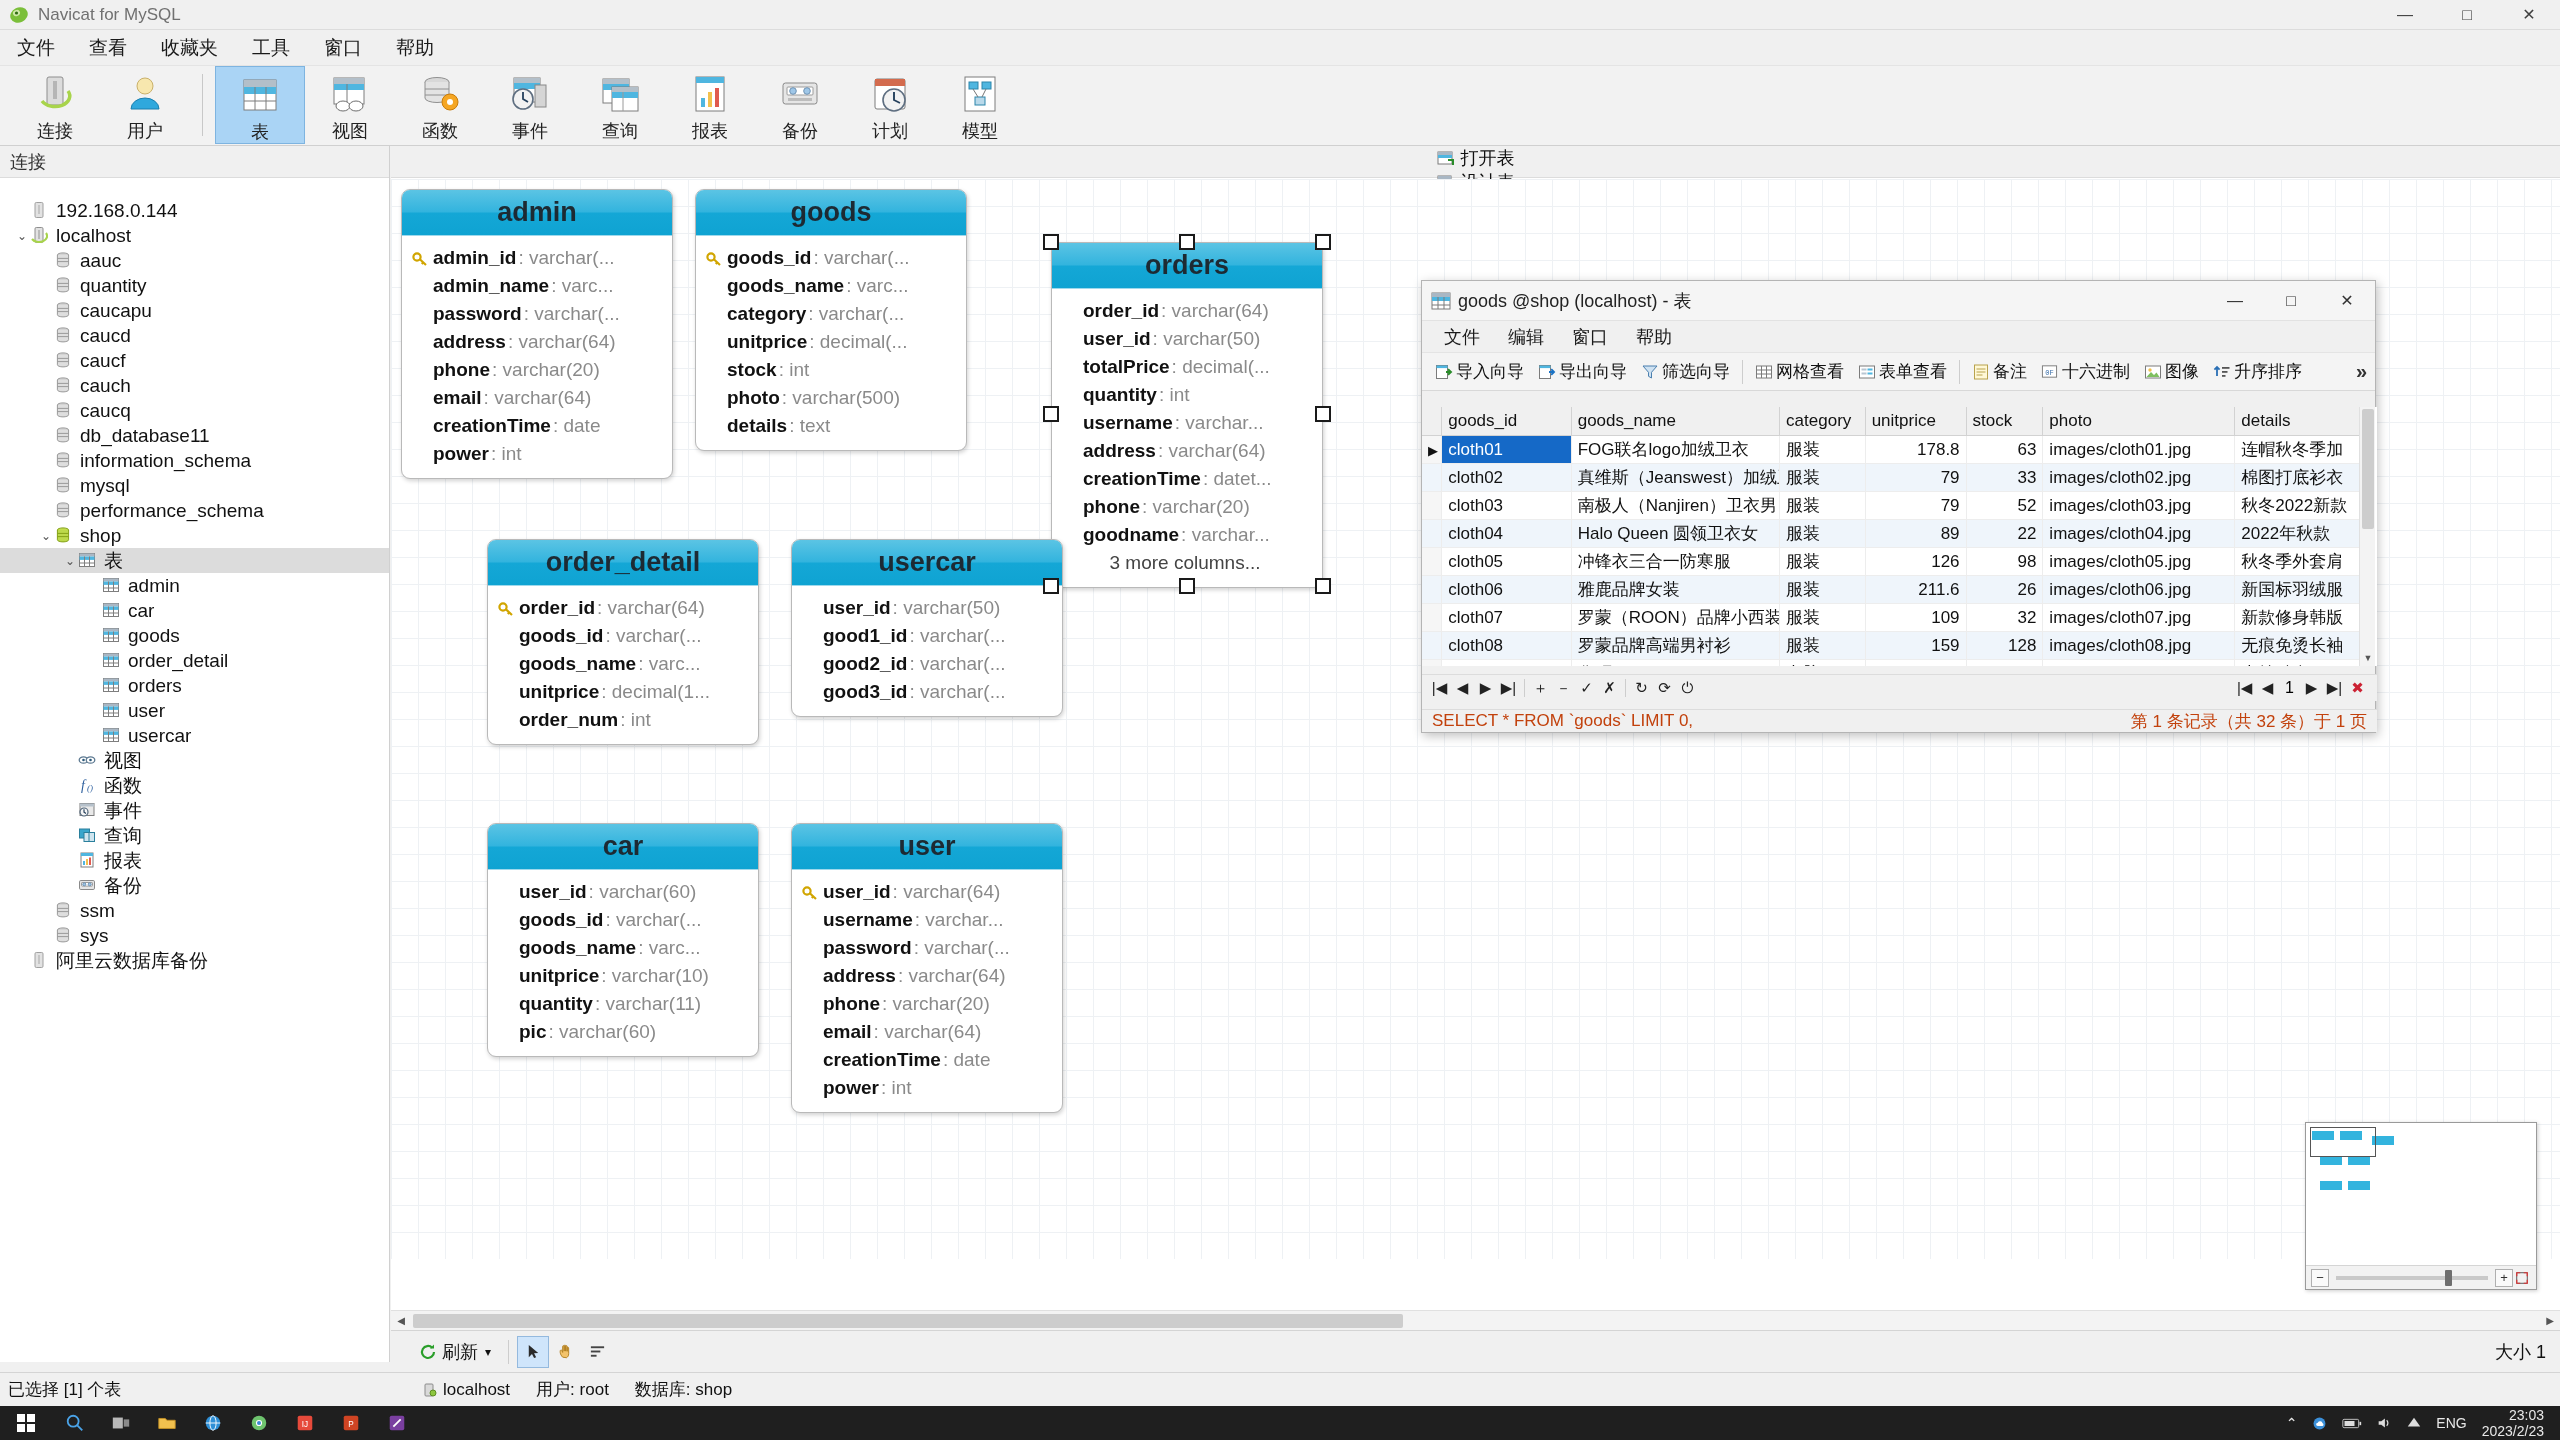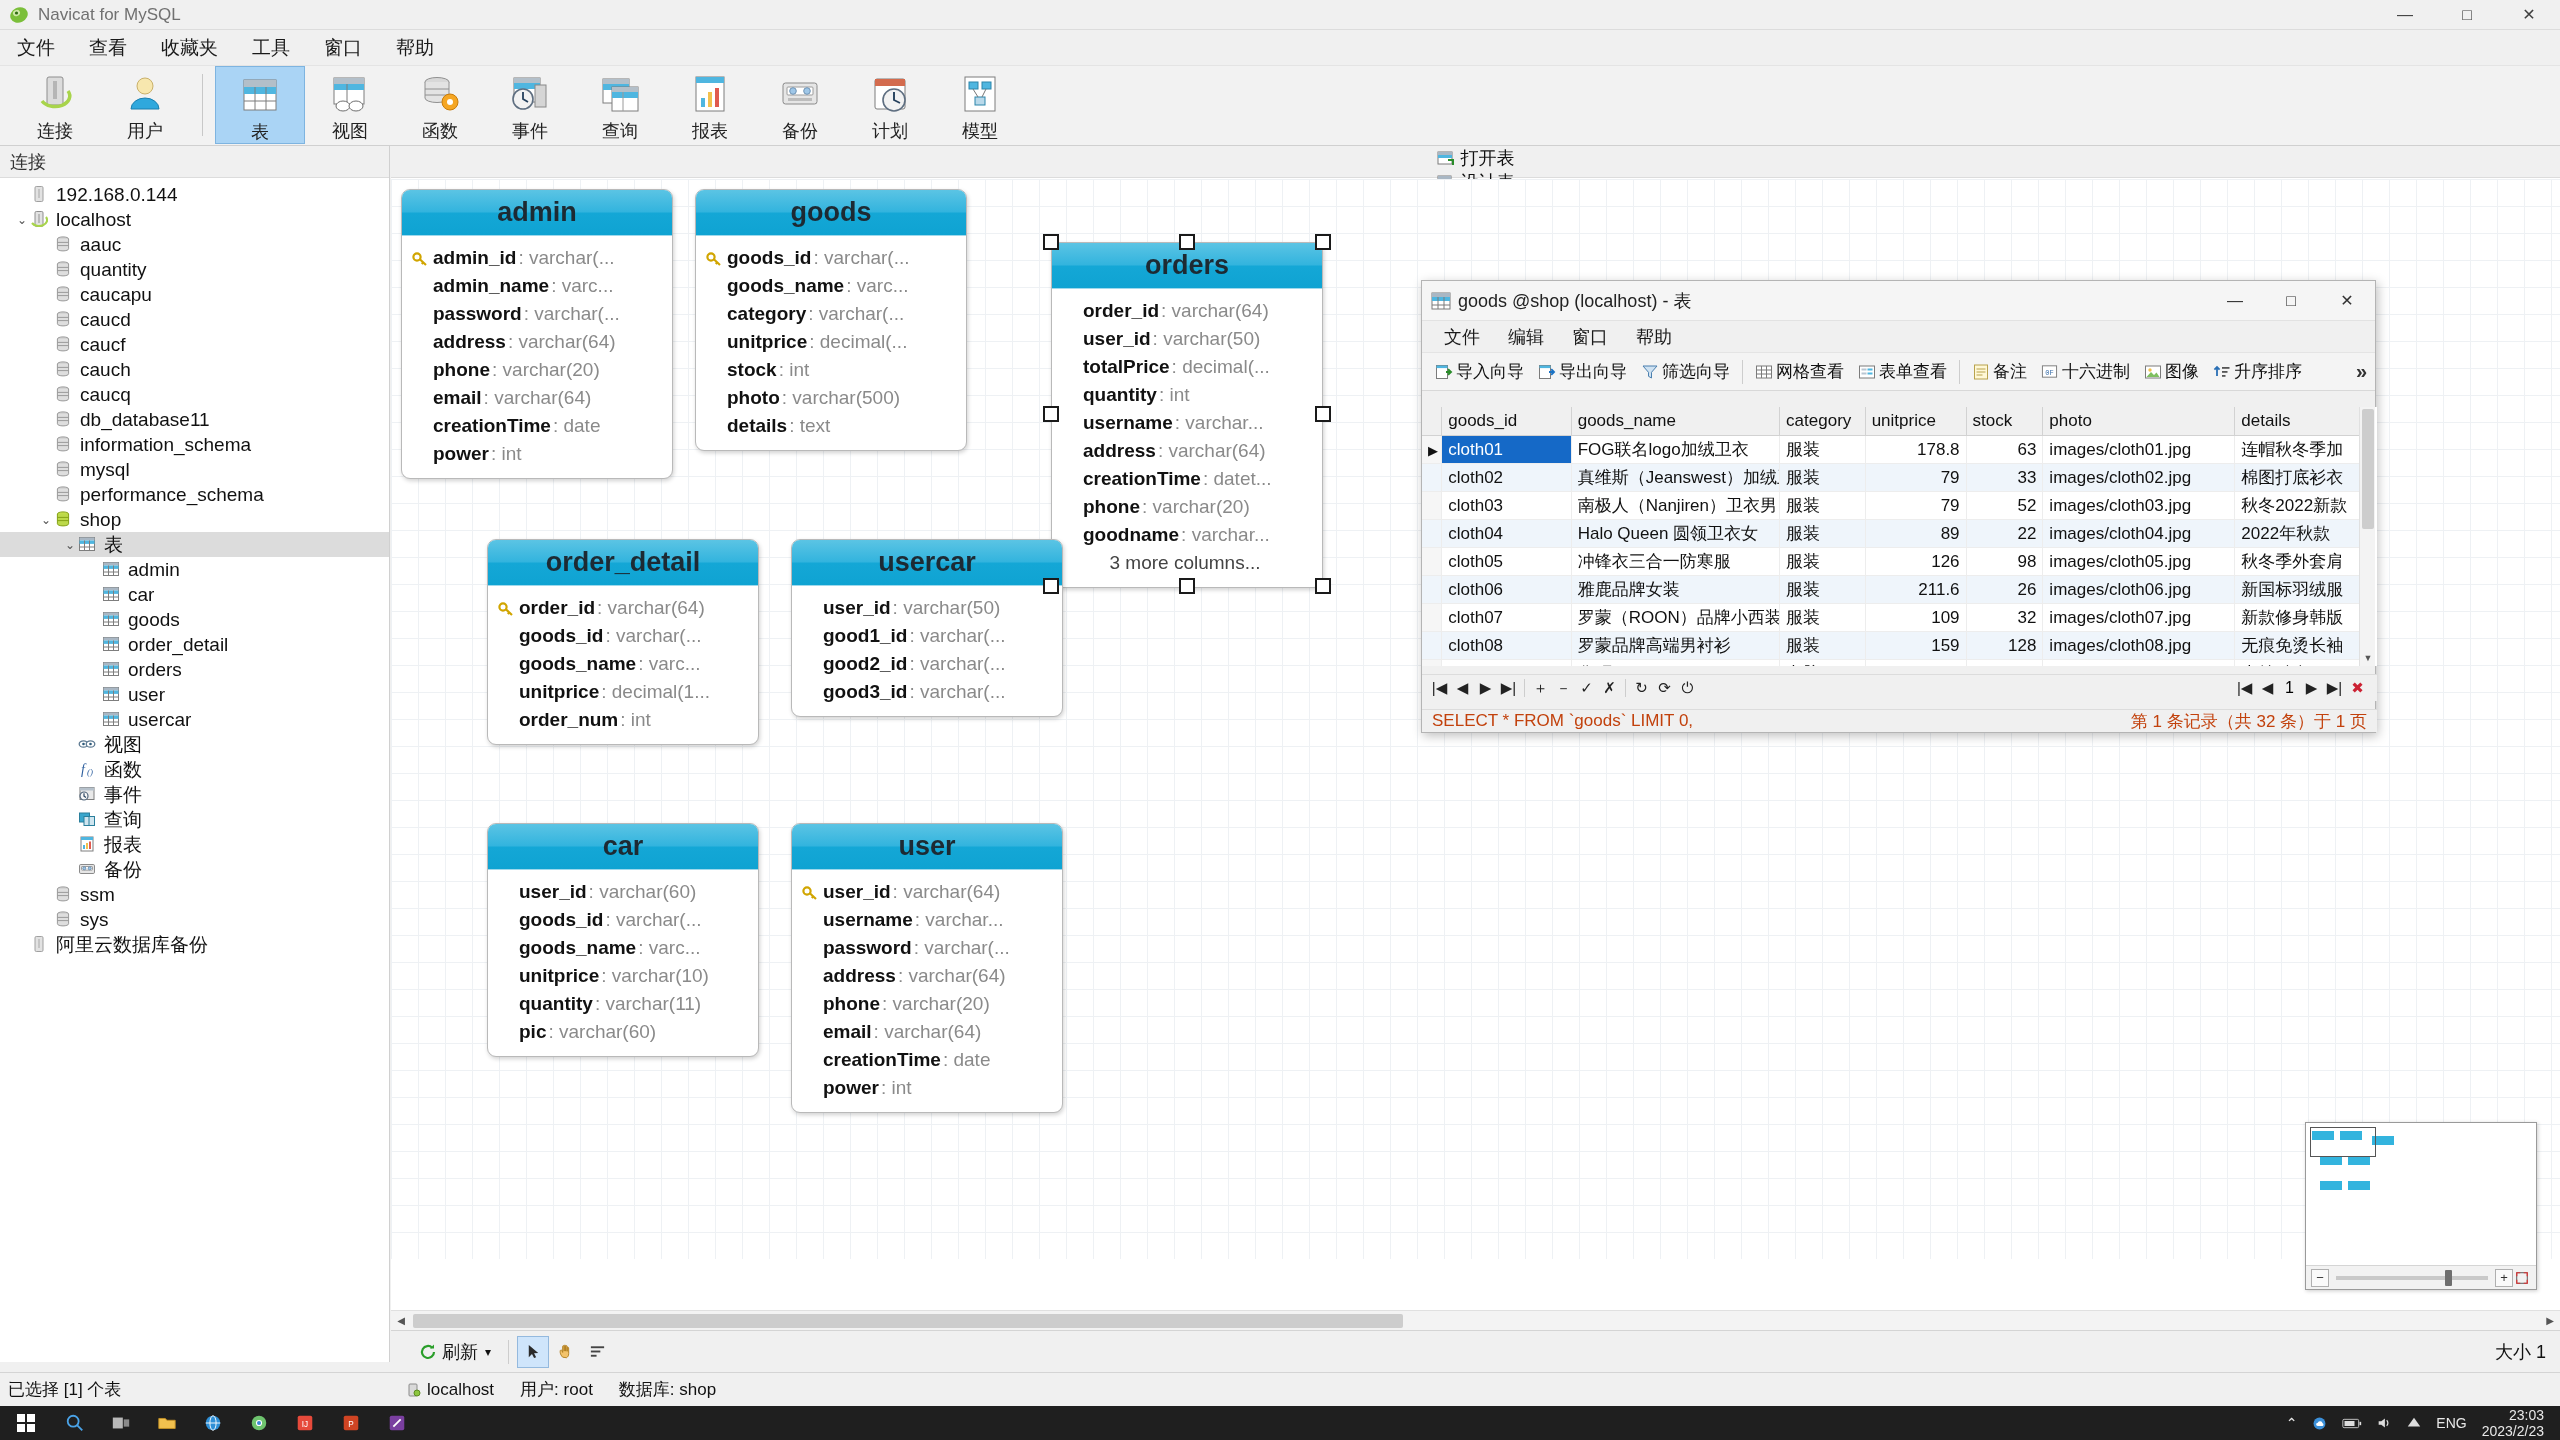--- a/index.html
+++ b/index.html
@@ -55,21 +55,21 @@
 
   
   #leftpanel{
     position:absolute;left:0;top:146px;width:390px;height:1216px;
     background:#fff;border-right:1px solid #d0d0d0;
   }
   #leftpanel-head{
     height:32px;background:#f0f0f0;border-bottom:1px solid #dcdcdc;
     display:flex;align-items:center;padding-left:10px;font-size:18px;color:#333;
   }
-  #tree{padding-top:4px;font-size:19px;}
+  #tree{padding-top:20px;font-size:19px;}
   .tnode{
     display:flex;align-items:center;height:25px;white-space:nowrap;cursor:default;
   }
   .tnode.selected{background:#dcdcdc;}
   .tnode .arrow{width:16px;height:25px;display:flex;align-items:center;justify-content:center;font-size:12px;color:#555;}
   .tnode .arrow.empty{visibility:hidden;}
   .tnode .nicon{width:20px;height:20px;margin-right:6px;flex:0 0 auto;}
   .tnode .nlabel{color:#111;}
   .d1{padding-left:14px;} .d2{padding-left:38px;} .d3{padding-left:62px;} .d4{padding-left:86px;}
 
@@ -198,21 +198,21 @@
   #bottombar .bb{display:flex;align-items:center;height:32px;padding:0 9px;font-size:18px;color:#111;}
   #bottombar .bb .bi{width:18px;height:18px;margin-right:5px;}
   #bottombar .bsep{width:1px;height:24px;background:#cdcdcd;margin:0 8px;}
   #bottombar .sqbtn{width:32px;height:32px;display:flex;align-items:center;justify-content:center;}
   #bottombar .sqbtn.on{background:#cfe5fb;border:1px solid #94b9de;}
   #bottombar .right{margin-left:auto;padding-right:14px;font-size:18px;color:#111;}
 
   
   #statusbar{
     position:absolute;left:0;top:1372px;width:2560px;height:34px;
-    background:#f0f0f0;border-top:1px solid #d4d4d4;display:flex;align-items:center;font-size:17px;color:#111;
+    background:#f0f0f0;border-top:1px solid #d4d4d4;display:flex;align-items:center;font-size:17px;color:#111;gap:16px;
   }
   #statusbar .sleft{width:391px;padding-left:8px;}
   #statusbar .sgrp{display:flex;align-items:center;padding-left:14px;}
   #statusbar .sgrp .si{width:16px;height:16px;margin-right:6px;}
   #statusbar .sgrp span{margin-right:26px;}
 
   
   #taskbar{
     position:absolute;left:0;top:1406px;width:2560px;height:34px;
     background:#1f1f1f;display:flex;align-items:center;

